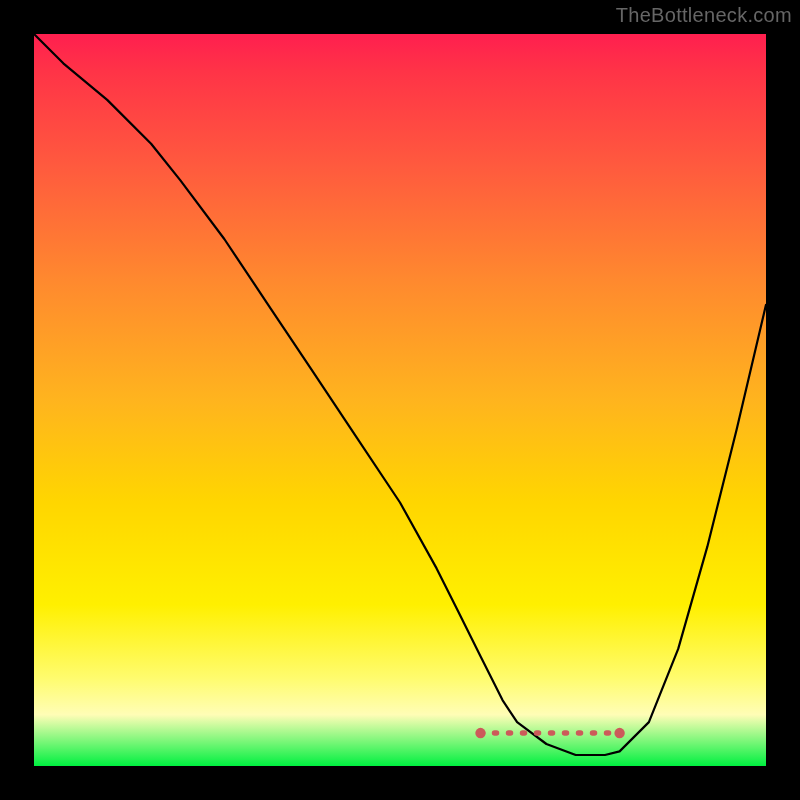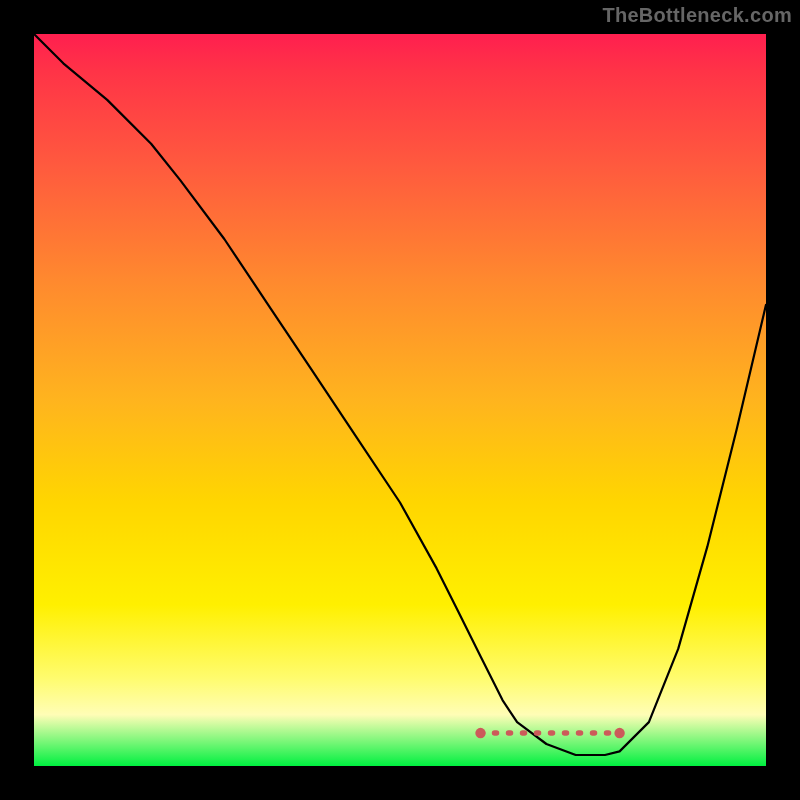--- a/index.html
+++ b/index.html
@@ -16,21 +16,21 @@
     width: 800px;
     height: 800px;
   }
   .attribution {
     position: absolute;
     top: 4px;
     right: 8px;
     color: #666666;
     font-size: 20px;
     letter-spacing: 0.3px;
-    font-weight: 700;
+    font-weight: 400;
   }
   .plot {
     position: absolute;
     left: 34px;
     top: 34px;
     width: 732px;
     height: 732px;
     background: linear-gradient(
       to bottom,
       #ff1f4f 0%,

